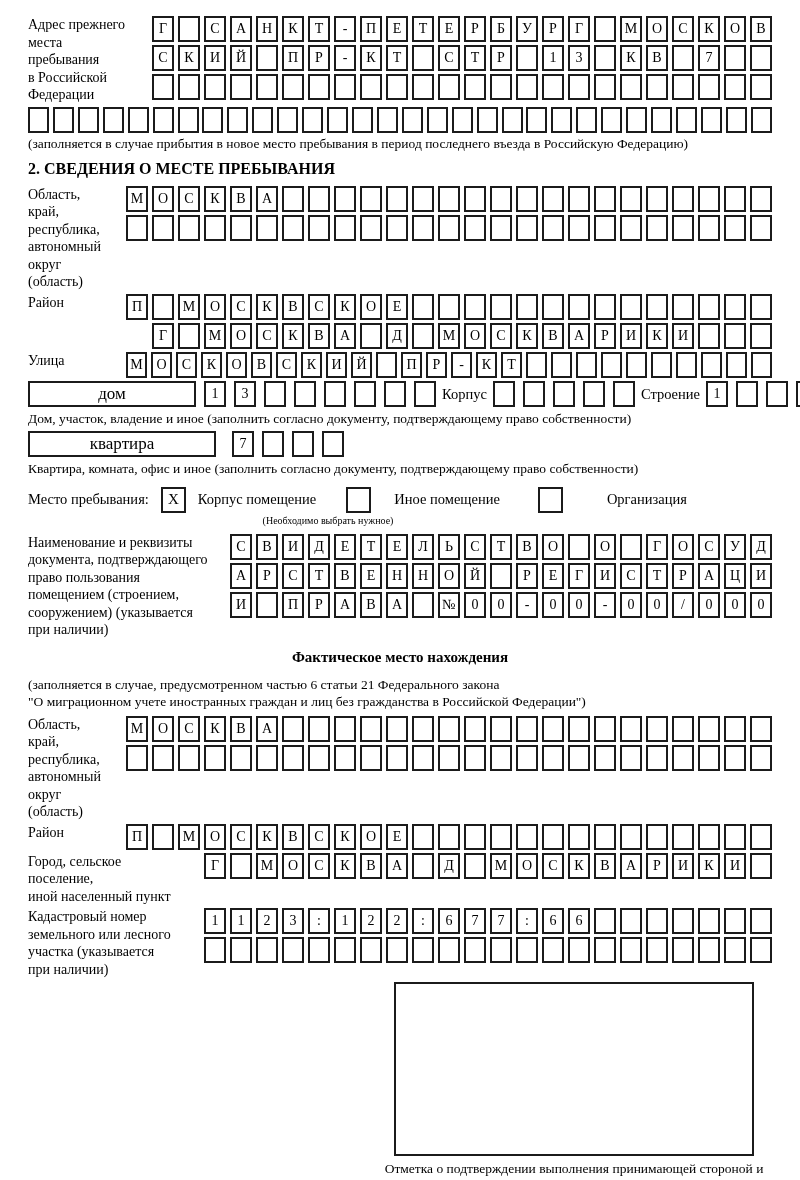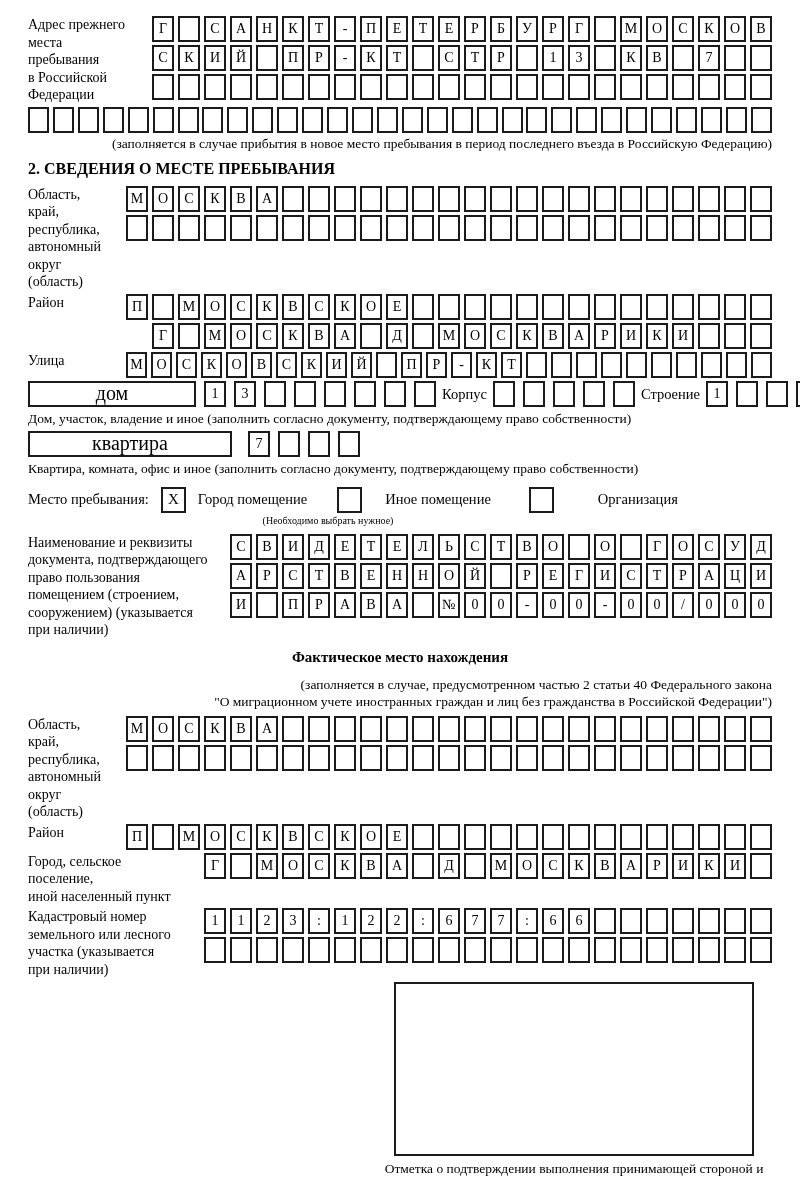--- a/index.html
+++ b/index.html
@@ -18,29 +18,29 @@
   .cell{
     box-sizing:border-box;flex:0 0 22px;width:22px;height:26px;
     border:2px solid #1b1b1b;font-size:14px;line-height:21px;text-align:center;
     background:#fff;
   }
   .grid.n26 .cell{flex-basis:21px;width:21px;}
   .grid.full{width:100%;margin-left:0;justify-content:space-between;gap:0;}
   .grid.full .cell{flex-basis:21px;width:21px;}
   .grid.loose{gap:8px;margin-left:0;}
 
-  .note-c{text-align:right;font-size:13.5px;line-height:17px;}
+  .note-c{text-align:left;font-size:13.5px;line-height:17px;}
   .note-l{font-size:13.5px;line-height:17px;margin:1px 0 4px 0;}
   .sec-title{text-align:left;font-weight:bold;font-size:16px;margin:8px 0 8px 0;}
   .sub-title{text-align:center;font-weight:bold;font-size:15px;margin:10px 0 10px 0;}
 
   .bigbox{
     box-sizing:border-box;border:2px solid #1b1b1b;height:26px;
     display:flex;align-items:center;justify-content:center;
-    font-size:20px;flex:0 0 auto;background:#fff;
+    font-size:17px;flex:0 0 auto;background:#fff;
   }
   .inline-label{font-size:14.5px;line-height:26px;padding:0 6px;white-space:nowrap;font-family:Liberation Serif, serif;}
 
   .chk-row{display:flex;align-items:center;margin:10px 0 2px 0;font-size:14.5px;}
   .cbox{
     box-sizing:border-box;width:25px;height:26px;border:2px solid #1b1b1b;
     text-align:center;font-size:15px;line-height:21px;flex:0 0 auto;background:#fff;
   }
   .chk-note{font-size:10px;margin:2px 0 8px 150px;width:300px;text-align:center;}
 
@@ -362,34 +362,34 @@
     <div class="grid loose">
         <div class="cell">1</div>
         <div class="cell"></div>
         <div class="cell"></div>
         <div class="cell"></div>
       </div>
   </div>
   <div class="note-l">Дом, участок, владение и иное (заполнить согласно документу, подтверждающему право собственности)</div>
 
   <div class="frow">
-    <div class="bigbox" style="width:204px;margin-right:16px;">квартира</div>
+    <div class="bigbox" style="width:188px;margin-right:16px;">квартира</div>
     <div class="grid loose">
         <div class="cell">7</div>
         <div class="cell"></div>
         <div class="cell"></div>
         <div class="cell"></div>
       </div>
   </div>
   <div class="note-l">Квартира, комната, офис и иное (заполнить согласно документу, подтверждающему право собственности)</div>
 
   <div class="chk-row">
     <span>Место пребывания:</span>
     <span class="cbox" style="margin-left:12px;">X</span>
-    <span style="margin-left:12px;">Город помещение</span>
+    <span style="margin-left:12px;">Корпус помещение</span>
     <span class="cbox" style="margin-left:30px;"></span>
     <span style="margin-left:23px;">Иное помещение</span>
     <span class="cbox" style="margin-left:38px;"></span>
     <span style="margin-left:44px;">Организация</span>
   </div>
   <div class="chk-note">(Необходимо выбрать нужное)</div>
 
   <div class="frow">
     <div class="flabel">Наименование и реквизиты
 документа, подтверждающего
@@ -464,21 +464,21 @@
           <div class="cell">0</div>
           <div class="cell">/</div>
           <div class="cell">0</div>
           <div class="cell">0</div>
           <div class="cell">0</div>
         </div>
     </div>
   </div>
 
   <div class="sub-title">Фактическое место нахождения</div>
-  <div class="note-c">(заполняется в случае, предусмотренном частью 2 статьи 40 Федерального закона</div>
+  <div class="note-c">(заполняется в случае, предусмотренном частью 6 статьи 21 Федерального закона</div>
   <div class="note-c" style="margin-bottom:6px;">"О миграционном учете иностранных граждан и лиц без гражданства в Российской Федерации")</div>
 
   <div class="frow">
     <div class="flabel">Область, край,
 республика,
 автономный округ
 (область)</div>
     <div class="gcol">
       <div class="grid">
           <div class="cell">М</div>

